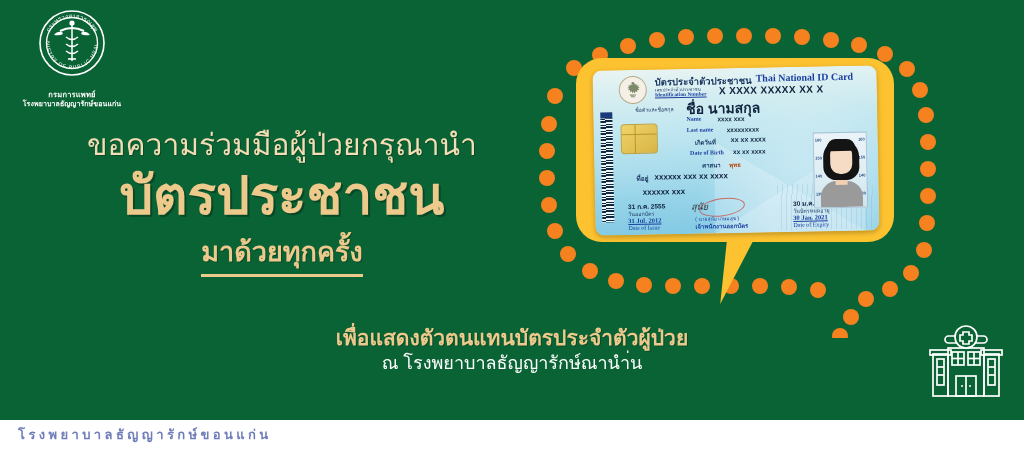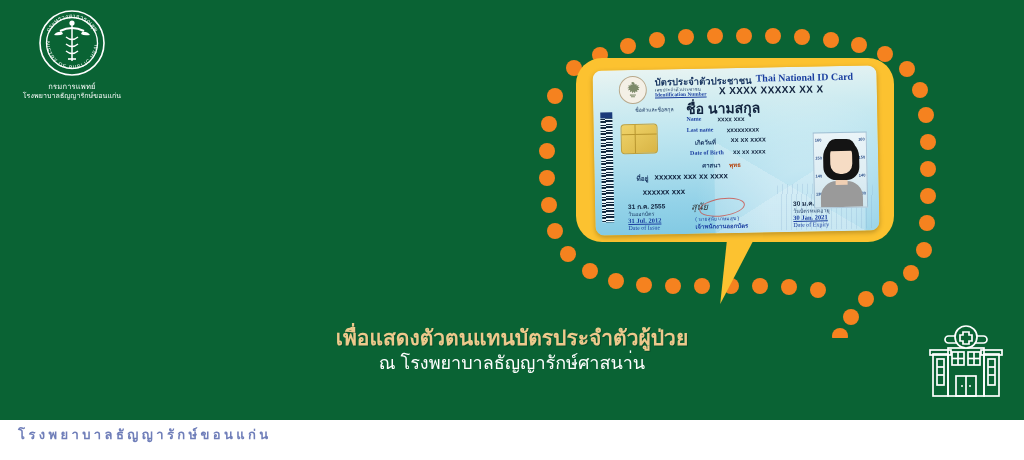--- a/index.html
+++ b/index.html
@@ -13,21 +13,21 @@
   
   #banner{
     position:absolute; left:0; top:0; width:1024px; height:420px;
     background:#0a6334; overflow:hidden;
   }
 
   
   #logo{ position:absolute; left:12px; top:6px; width:120px; text-align:center; }
   #logo .seal{ width:74px; height:74px; margin:0 auto; position:relative; }
   #logo .seal svg{ display:block; }
-  #logo .cap{ margin-top:3px; line-height:1.15; }
+  #logo .cap{ margin-top:11px; line-height:1.15;font-weight:bold; }
   #logo .cap .l1{ display:block; font-size:7.5px; color:#ffffff; letter-spacing:.2px; }
   #logo .cap .l2{ display:block; font-size:7px; color:#ffffff; letter-spacing:.1px; }
 
   
   #headline{ position:absolute; left:52px; top:126px; width:460px; text-align:center; }
   #headline .h1{
     font-size:30px; color:#f3ddb4; line-height:1.25;
     text-shadow:1px 1px 0 rgba(0,0,0,.25);
   }
   #headline .h2{
@@ -232,24 +232,29 @@
           <path d="M33 53 h8" stroke-width="1.6"></path>
         </g>
       </svg>
     </div>
     <div class="cap">
       <span class="l1">กรมการแพทย์</span>
       <span class="l2">โรงพยาบาลธัญญารักษ์ขอนแก่น</span>
     </div>
   </div>
 
+  <div id="headline">
+    <div class="h1">ขอความร่วมมือผู้ป่วยกรุณานำ</div>
+    <div class="h2">บัตรประชาชน</div>
+    <div><span class="h3">มาด้วยทุกครั้ง</span></div>
+  </div>
 
   <div id="desc">
     <div class="d1">เพื่อแสดงตัวตนแทนบัตรประจำตัวผู้ป่วย</div>
-    <div class="d3">ณ โรงพยาบาลธัญญารักษ์ศาสนา่น</div>
+    <div class="d3">ณ โรงพยาบาลธัญญารักษ์ณานำ่น</div>
   </div>
 
   <div id="hosp-icon">
     <svg width="92" height="92" viewBox="0 0 92 92" fill="none" stroke="#ffffff" stroke-width="1.7">
       <rect x="28" y="30" width="36" height="48"></rect>
       <rect x="13" y="36" width="15" height="42"></rect>
       <rect x="64" y="36" width="15" height="42"></rect>
       <rect x="10" y="32" width="21" height="5"></rect>
       <rect x="61" y="32" width="21" height="5"></rect>
       <rect x="25" y="18" width="42" height="7" rx="3.5"></rect>

